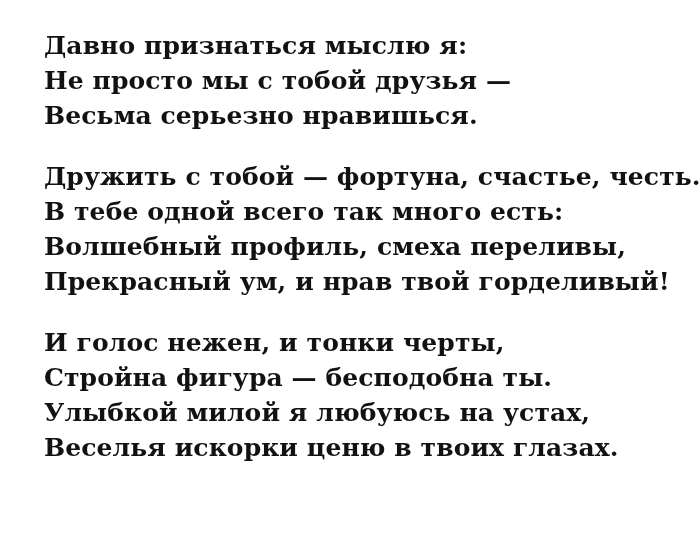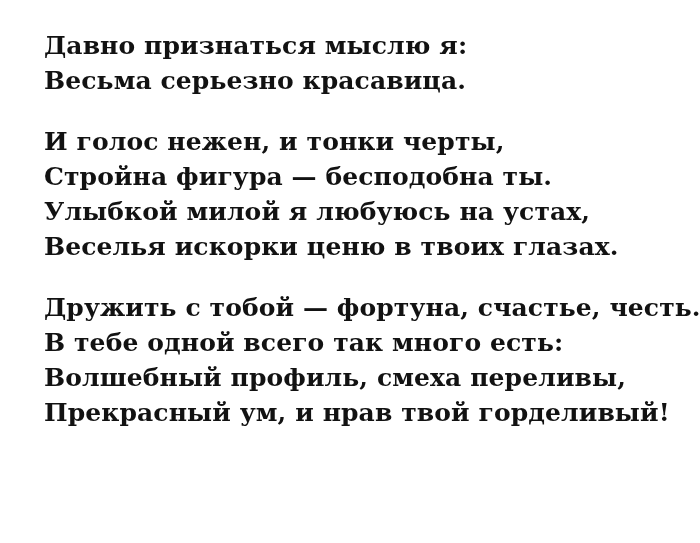--- a/index.html
+++ b/index.html
@@ -39,30 +39,31 @@
     color: #121212;
   }
 </style>
 </head>
 <body>
 
 <div class="page">
 
   <div class="stanza">
     <div class="line">Давно признаться мыслю я:</div>
-    <div class="line">Весьма серьезно красавица.</div>
+    <div class="line">Не просто мы с тобой друзья —</div>
+    <div class="line">Весьма серьезно нравишься.</div>
+  </div>
+
+  <div class="stanza">
+    <div class="line">Дружить с тобой — фортуна, счастье, честь.</div>
+    <div class="line">В тебе одной всего так много есть:</div>
+    <div class="line">Волшебный профиль, смеха переливы,</div>
+    <div class="line">Прекрасный ум, и нрав твой горделивый!</div>
   </div>
 
   <div class="stanza">
     <div class="line">И голос нежен, и тонки черты,</div>
     <div class="line">Стройна фигура — бесподобна ты.</div>
     <div class="line">Улыбкой милой я любуюсь на устах,</div>
     <div class="line">Веселья искорки ценю в твоих глазах.</div>
   </div>
 
-  <div class="stanza">
-    <div class="line">Дружить с тобой — фортуна, счастье, честь.</div>
-    <div class="line">В тебе одной всего так много есть:</div>
-    <div class="line">Волшебный профиль, смеха переливы,</div>
-    <div class="line">Прекрасный ум, и нрав твой горделивый!</div>
-  </div>
-
 </div>
 
 </body></html>

